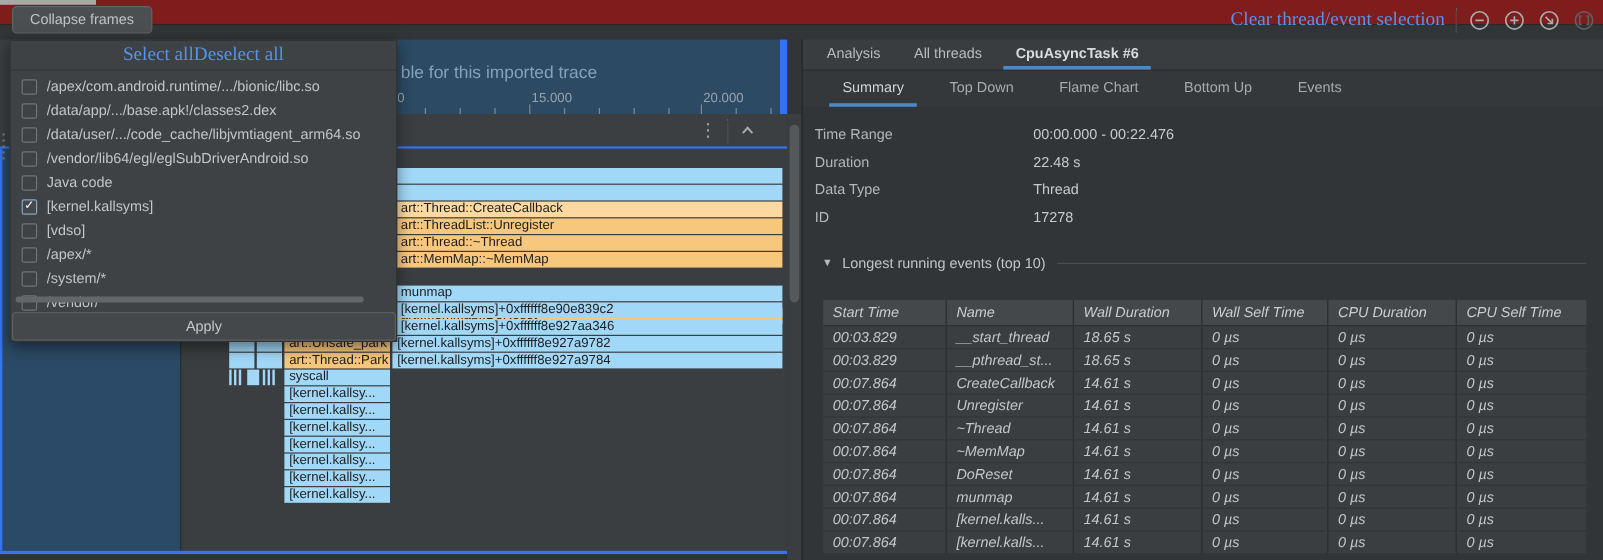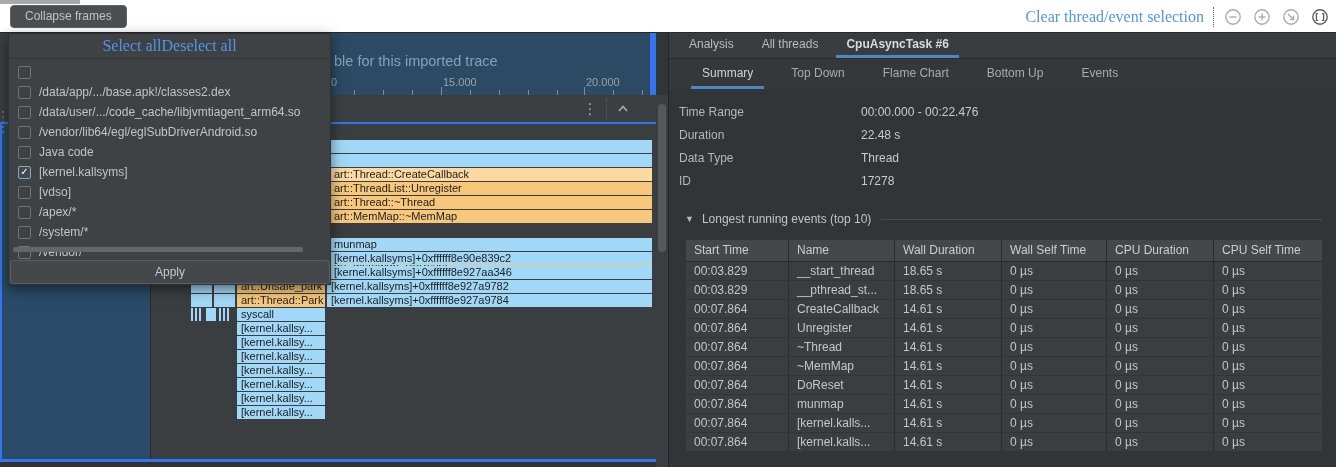--- a/index.html
+++ b/index.html
@@ -2,21 +2,21 @@
 <html><head>
 <meta charset="utf-8">
 <style>
   html,body{margin:0;padding:0;background:#2b2b2b;}
   *{box-sizing:border-box;}
   #root{position:relative;width:1336px;height:467px;overflow:hidden;
         font-family:"Liberation Sans","DejaVu Sans",sans-serif;color:#bdbfc1;
         background:#323537;font-size:12px;}
 
   
-  .topbar{position:absolute;left:0;top:0;width:1336px;height:33px;background:#ffffff;border-bottom:1px solid #282828;}
+  .topbar{position:absolute;left:0;top:0;width:1336px;height:21px;background:#7f1d1d;border-bottom:1px solid #282828;}
   .corner-strip{position:absolute;left:0;top:0;width:80px;height:4px;background:#a9a9a9;}
   .btn-collapse{position:absolute;left:10px;top:5px;height:23px;padding:0 14px;line-height:21px;
     background:#4b4f52;border:1px solid #5f6467;border-radius:4px;color:#c0c2c4;font-size:12px;}
   .topbar-right{position:absolute;right:6px;top:0;height:33px;display:flex;align-items:center;gap:9px;}
   .link{color:#5394ec;font-size:16px;font-family:Liberation Serif, serif;}
   .vsep-dotted{width:1px;height:20px;border-left:1px dotted #5e6164;}
   .cicon{width:20px;height:20px;display:flex;align-items:center;justify-content:center;}
 
   
   .hdr-col{position:absolute;left:0;top:33px;width:150px;height:91px;background:#3c3f41;}
@@ -66,21 +66,21 @@
   .summary{padding-top:12px;}
   .srow{height:23px;line-height:23px;}
   .slabel{display:inline-block;width:192px;padding-left:10px;color:#b4b7b9;}
   .svalue{color:#c8cbcd;}
 
   .section{margin-top:16px;height:20px;display:flex;align-items:center;padding:0 14px 0 16px;}
   .sec-arrow{font-size:9px;color:#b8babb;margin-right:8px;}
   .sec-title{color:#c2c5c7;margin-right:10px;white-space:nowrap;}
   .sec-line{flex:1;height:1px;background:#4a4e50;}
 
-  .etable{margin:11px 0 0 17px;width:636px;}
+  .etable{margin:21px 0 0 17px;width:636px;font-style:italic;}
   .trow{display:grid;grid-template-columns:103px 106px 107px 105px 107px 108px;height:19px;background:#3a3e41;border-bottom:1px solid #313538;}
   .trow.head{height:22px;background:#44484b;border-bottom:1px solid #2a2d2f;}
   .tcell{padding-left:8px;line-height:18px;color:#c4c7c9;white-space:nowrap;overflow:hidden;border-right:1px solid #2a2d2f;}
   .trow.head .tcell{line-height:21px;color:#caccce;}
   .tcell:last-child{border-right:none;}
 
   
   .popup{position:absolute;left:8px;top:33px;width:323px;height:252px;background:#3e4244;
          border:1px solid #303234;box-shadow:0 4px 12px rgba(0,0,0,.5);z-index:10;}
   .popup-hdr{position:absolute;left:0;top:0;right:0;height:25px;display:flex;align-items:center;justify-content:center;gap:0;border-bottom:1px solid #333638;}
@@ -345,20 +345,21 @@
   </div>
 
   <div class="popup">
     <div class="popup-hdr">
       <span class="link">Select all</span>
       <span class="link">Deselect all</span>
     </div>
     <div class="plist">
       <div class="fitem">
           <span class="cb"></span>
+          <span class="flabel">/apex/com.android.runtime/.../bionic/libc.so</span>
         </div>
       <div class="fitem">
           <span class="cb"></span>
           <span class="flabel">/data/app/.../base.apk!/classes2.dex</span>
         </div>
       <div class="fitem">
           <span class="cb"></span>
           <span class="flabel">/data/user/.../code_cache/libjvmtiagent_arm64.so</span>
         </div>
       <div class="fitem">

